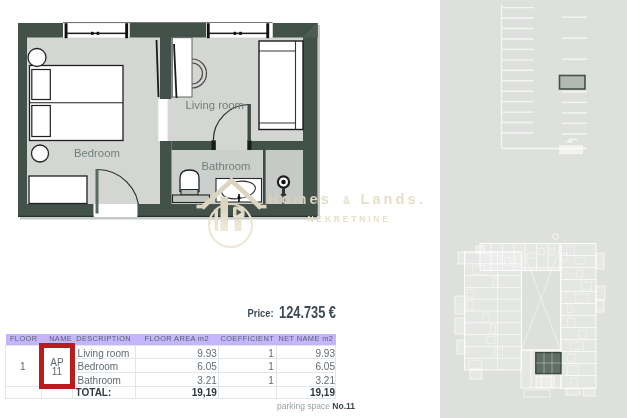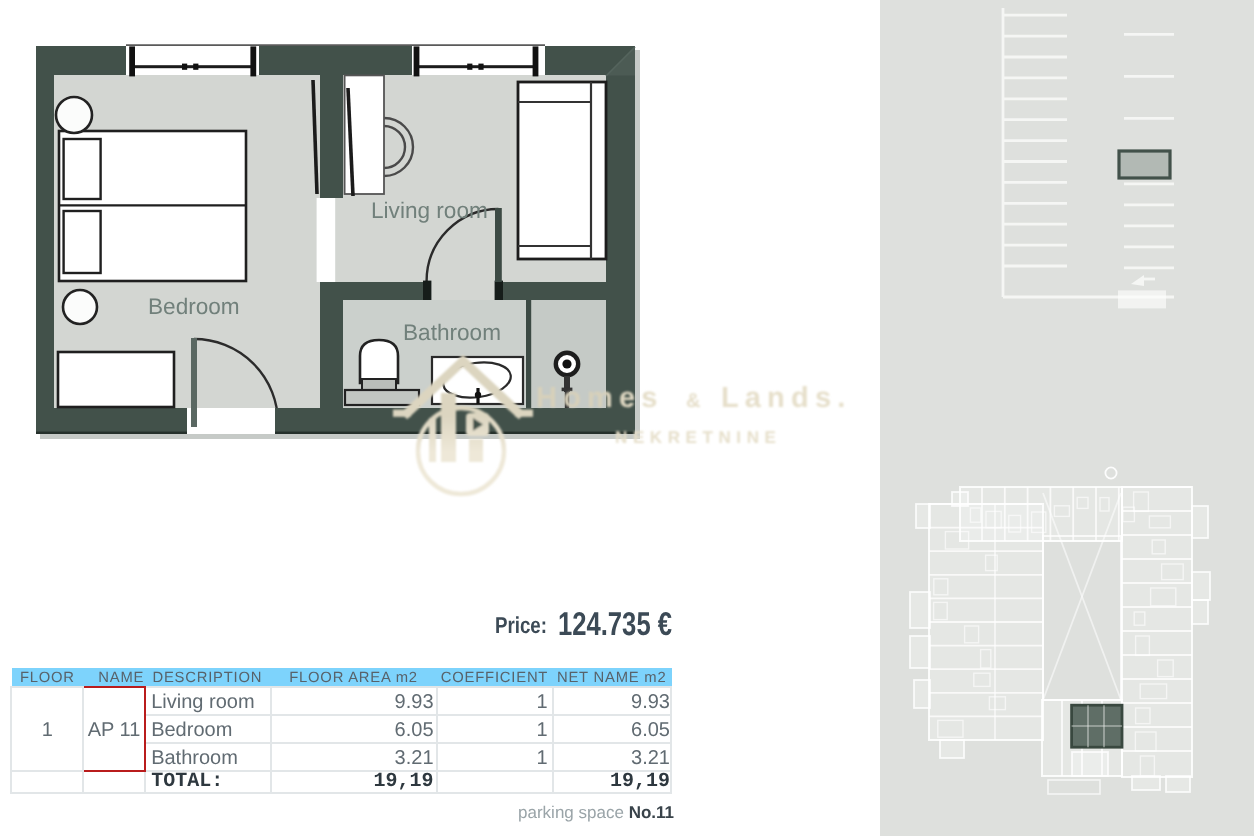--- a/index.html
+++ b/index.html
@@ -375,61 +375,61 @@
   <table style="border-collapse:collapse;width:330px;table-layout:fixed;">
     <colgroup>
       <col style="width:36.4px">
           <col style="width:30.2px">
           <col style="width:63.2px">
       <col style="width:83px">
           <col style="width:58px">
           <col style="width:59.2px">
     </colgroup>
     <tbody>
-          <tr style="background:#7dd3fc;height:10.3px;">
+          <tr style="background:#c4b5fd;height:10.3px;">
       <td colspan="6" style="padding:0;">
         <div style="display:flex;font-size:7.4px;color:#58626a;letter-spacing:0.4px;font-weight:normal;">
           <div style="width:36.4px;text-align:center;">FLOOR</div>
           <div style="width:30.2px;text-align:right;">NAME</div>
           <div style="width:63.2px;text-align:center;">DESCRIPTION</div>
           <div style="width:83px;text-align:center;">FLOOR AREA m2</div>
           <div style="width:58px;text-align:center;">COEFFICIENT</div>
           <div style="width:59.2px;text-align:center;">NET NAME m2</div>
         </div>
       </td>
     </tr>
     <tr class="trow" style="height:13.9px;">
       <td rowspan="3" style="border:1px solid #e2e6e8;text-align:center;">1</td>
-      <td rowspan="3" style="border:1px solid #b91c1c;text-align:center;">AP 11</td>
+      <td rowspan="3" style="border:5px solid #b91c1c;text-align:center;">AP 11</td>
       <td style="border:1px solid #e2e6e8;padding-left:3px;">Living room</td>
       <td style="border:1px solid #e2e6e8;text-align:right;padding-right:1px;">9.93</td>
       <td style="border:1px solid #e2e6e8;text-align:right;padding-right:2px;">1</td>
       <td style="border:1px solid #e2e6e8;text-align:right;padding-right:0px;">9.93</td>
     </tr>
     <tr class="trow" style="height:13.9px;">
       <td style="border:1px solid #e2e6e8;padding-left:3px;">Bedroom</td>
       <td style="border:1px solid #e2e6e8;text-align:right;padding-right:1px;">6.05</td>
       <td style="border:1px solid #e2e6e8;text-align:right;padding-right:2px;">1</td>
       <td style="border:1px solid #e2e6e8;text-align:right;padding-right:0px;">6.05</td>
     </tr>
     <tr class="trow" style="height:13.9px;">
       <td style="border:1px solid #e2e6e8;padding-left:3px;">Bathroom</td>
       <td style="border:1px solid #e2e6e8;text-align:right;padding-right:1px;">3.21</td>
       <td style="border:1px solid #e2e6e8;text-align:right;padding-right:2px;">1</td>
       <td style="border:1px solid #e2e6e8;text-align:right;padding-right:0px;">3.21</td>
     </tr>
-    <tr class="total" style="height:11px;font-weight:bold;color:#2e383f;font-family:Liberation Mono, monospace;">
+    <tr class="total" style="height:11px;font-weight:bold;color:#2e383f;">
       <td style="border:1px solid #e2e6e8;"></td>
       <td style="border:1px solid #e2e6e8;"></td>
       <td style="border:1px solid #e2e6e8;padding-left:3px;">TOTAL:</td>
       <td style="border:1px solid #e2e6e8;text-align:right;padding-right:1px;">19,19</td>
       <td style="border:1px solid #e2e6e8;"></td>
       <td style="border:1px solid #e2e6e8;text-align:right;padding-right:0px;">19,19</td>
     </tr>
   </tbody>
       </table>
 </div>
 
-<div class="abs" style="left:5px;top:401px;width:332px;text-align:right;font-size:8.5px;">
+<div class="abs" style="left:23px;top:401px;width:332px;text-align:right;font-size:8.5px;">
   <span style="color:#9aa4a8;">parking space </span><span style="color:#39434a;font-weight:bold;">No.11</span>
 </div>
 
 </div>
 
 </body></html>

